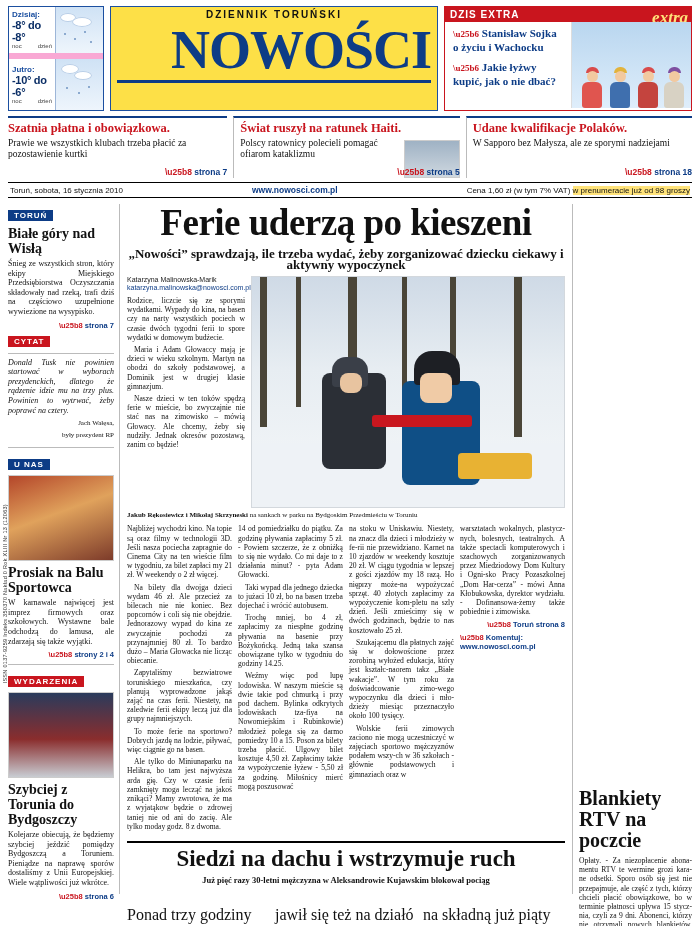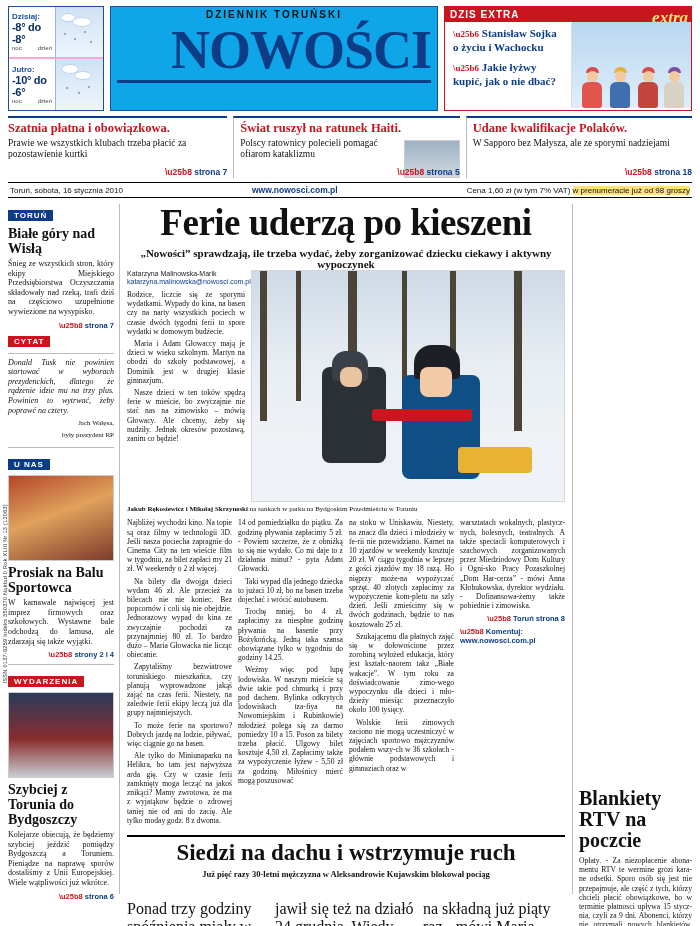--- a/index.html
+++ b/index.html
@@ -12,31 +12,31 @@
     overflow:hidden;
   }
   .page { width:700px; height:926px; position:relative; padding:6px 8px; }
 
   
   .masthead { display:flex; gap:6px; align-items:stretch; height:105px; }
   .weatherbox {
     width:96px; border:1px solid #1b4fa0; background:#fff;
     display:flex; flex-direction:column; font-family:"Liberation Sans", sans-serif;
   }
-  .wrow { display:flex; border-bottom:2px solid #f9a8d4; height:50%; }
+  .wrow { display:flex; border-bottom:6px solid #f9a8d4; height:50%; }
   .wrow:last-child { border-bottom:none; }
   .wleft { width:46px; padding:2px 3px; display:flex; flex-direction:column; justify-content:center; }
   .wday { font-size:8px; color:#1b4fa0; font-weight:bold; }
   .wtemp { font-size:11px; font-weight:bold; color:#0b2e66; letter-spacing:-0.3px; }
   .wsub { font-size:6px; color:#444; display:flex; justify-content:space-between; }
   .wpic { flex:1; background:linear-gradient(#cfe2f5,#eef5fc); position:relative; border-left:1px solid #9db6d8; }
   .cloud { position:absolute; background:#fff; border-radius:50%; box-shadow:0 0 0 1px #b9cfe8 inset; }
   .flake { position:absolute; width:2px; height:2px; background:#6f93c0; border-radius:50%; }
 
-  .namebox { flex:1; border:1px solid #1b4fa0; background:#0ea5e9; position:relative; padding:2px 6px 0 6px; }
+  .namebox { flex:1; border:1px solid #1b4fa0; background:#fde047; position:relative; padding:2px 6px 0 6px; }
   .kicker { text-align:center; font-family:"Liberation Sans", sans-serif; font-size:10px; font-weight:bold; letter-spacing:2px; color:#111; }
   .logo {
     text-align:right; font-family:"Liberation Serif", serif; font-weight:bold;
     font-size:54px; line-height:56px; letter-spacing:-1px; color:#0d3c86; margin-top:2px;
   }
   .logorule { height:3px; background:#0d3c86; margin-top:2px; }
 
   .extrabox { width:248px; border:1px solid #c9151e; position:relative; background:#fff; }
   .extrahead { background:#c9151e; color:#fff; font-family:"Liberation Sans", sans-serif;
     font-size:10px; font-weight:bold; padding:2px 5px; letter-spacing:1px; }
@@ -100,21 +100,21 @@
   .img-bal { background:linear-gradient(160deg,#b4462a,#e0a25c 45%,#7d3b2a); }
   .img-tram { background:linear-gradient(#2a3b5c,#8a2d2d 55%,#c8ccd2); }
   hr.thin { border:none; border-top:1px solid #bbb; margin:5px 0; }
 
   
   .center { flex:1; }
   .headline {
     font-family:"Liberation Serif", serif; font-weight:bold; font-size:37px; line-height:38px;
     text-align:center; letter-spacing:-0.5px; margin:0 0 6px 0;
   }
-  .deck { text-align:center; font-size:11px; line-height:11px; font-weight:bold; }
+  .deck { text-align:center; font-size:13px; line-height:11px; font-weight:bold; margin-bottom:6px; }
   .byline { font-family:"Liberation Sans", sans-serif; font-size:7px; line-height:8px; color:#222; margin-bottom:4px; }
   .byline .mail { color:#0d3c86; }
 
   .lead { display:flex; gap:6px; }
   .leadcol { width:118px; }
   .leadcol p, .cols p { font-size:7.6px; line-height:9.2px; text-align:justify; margin:0 0 3px 0; text-indent:7px; }
   .leadcol p.first, .cols p.first { text-indent:0; }
   .photo-main {
     flex:1; height:232px; background:linear-gradient(#cfdae6,#e7edf2 40%,#f5f7f9);
     position:relative; overflow:hidden; border:1px solid #d3d8dd;

